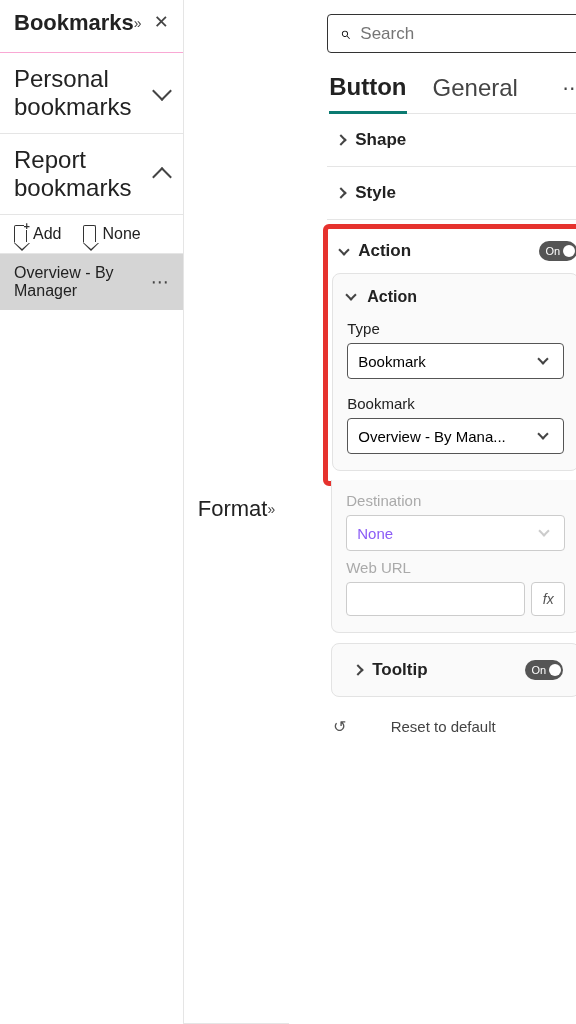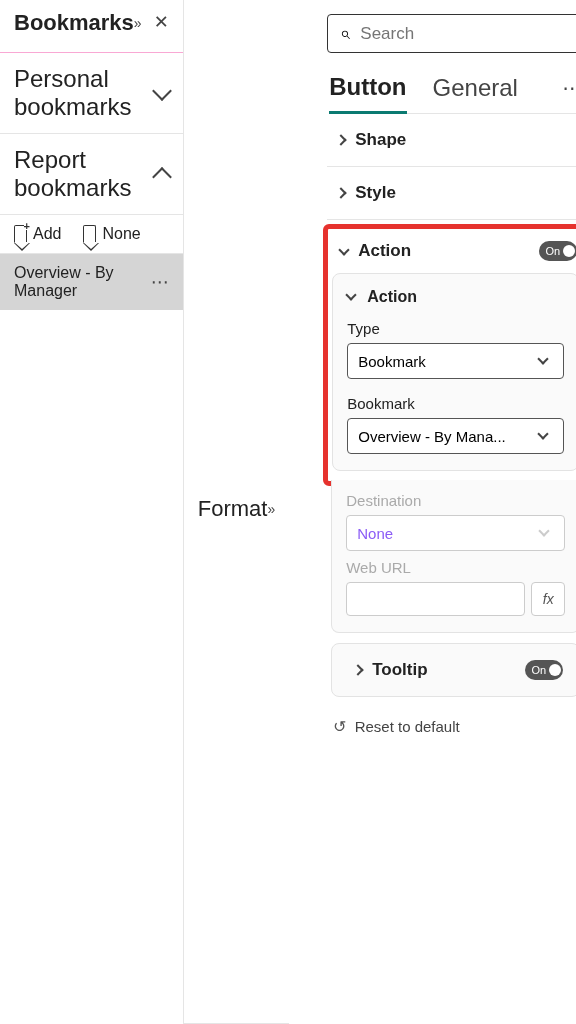--- a/index.html
+++ b/index.html
@@ -71,21 +71,21 @@
 
     .input-row { display: flex; gap: 6px; align-items: center; }
     .text-input { flex: 1; border: 1px solid #ccc; border-radius: 4px; height: 34px; background: #fff; }
     .fx-btn { width: 34px; height: 34px; border: 1px solid #ccc; border-radius: 4px; background: #fff; display: flex; align-items: center; justify-content: center; font-size: 14px; font-style: italic; color: #555; cursor: pointer; }
 
     .card.tooltip-card { padding: 16px; }
     .card.tooltip-card .format-row { border: none; padding: 0; }
 
     .reset-row { display: flex; align-items: center; gap: 8px; padding: 10px 6px 14px 6px; cursor: pointer; }
     .reset-row .reset-icon { font-size: 16px; color: #555; transform: scaleX(-1); }
-    .reset-row .lbl { font-size: 15px; color: #444; }
+    .reset-row .lbl { font-size: 15px; color: #444; margin-left: 36px; }
 
     .bookmark-glyph { display: inline-block; position: relative; width: 13px; height: 18px; border: 1.5px solid #333; border-bottom: none; border-radius: 2px 2px 0 0; }
     .bookmark-glyph::after { content: ""; position: absolute; bottom: -6px; left: -1.5px; width: 0; height: 0; border-left: 8px solid transparent; border-right: 8px solid transparent; border-top: 7px solid #fff; }
     .bookmark-glyph::before { content: ""; position: absolute; bottom: -8px; left: -1.5px; width: 0; height: 0; border-left: 8px solid transparent; border-right: 8px solid transparent; border-top: 8px solid #333; }
     .bookmark-glyph .plus { position: absolute; top: -4px; right: -4px; font-size: 11px; font-weight: bold; color: #333; background: #fff; line-height: 8px; }
   </style>
 </head>
 <body>
 
 <div class="left-pane">

